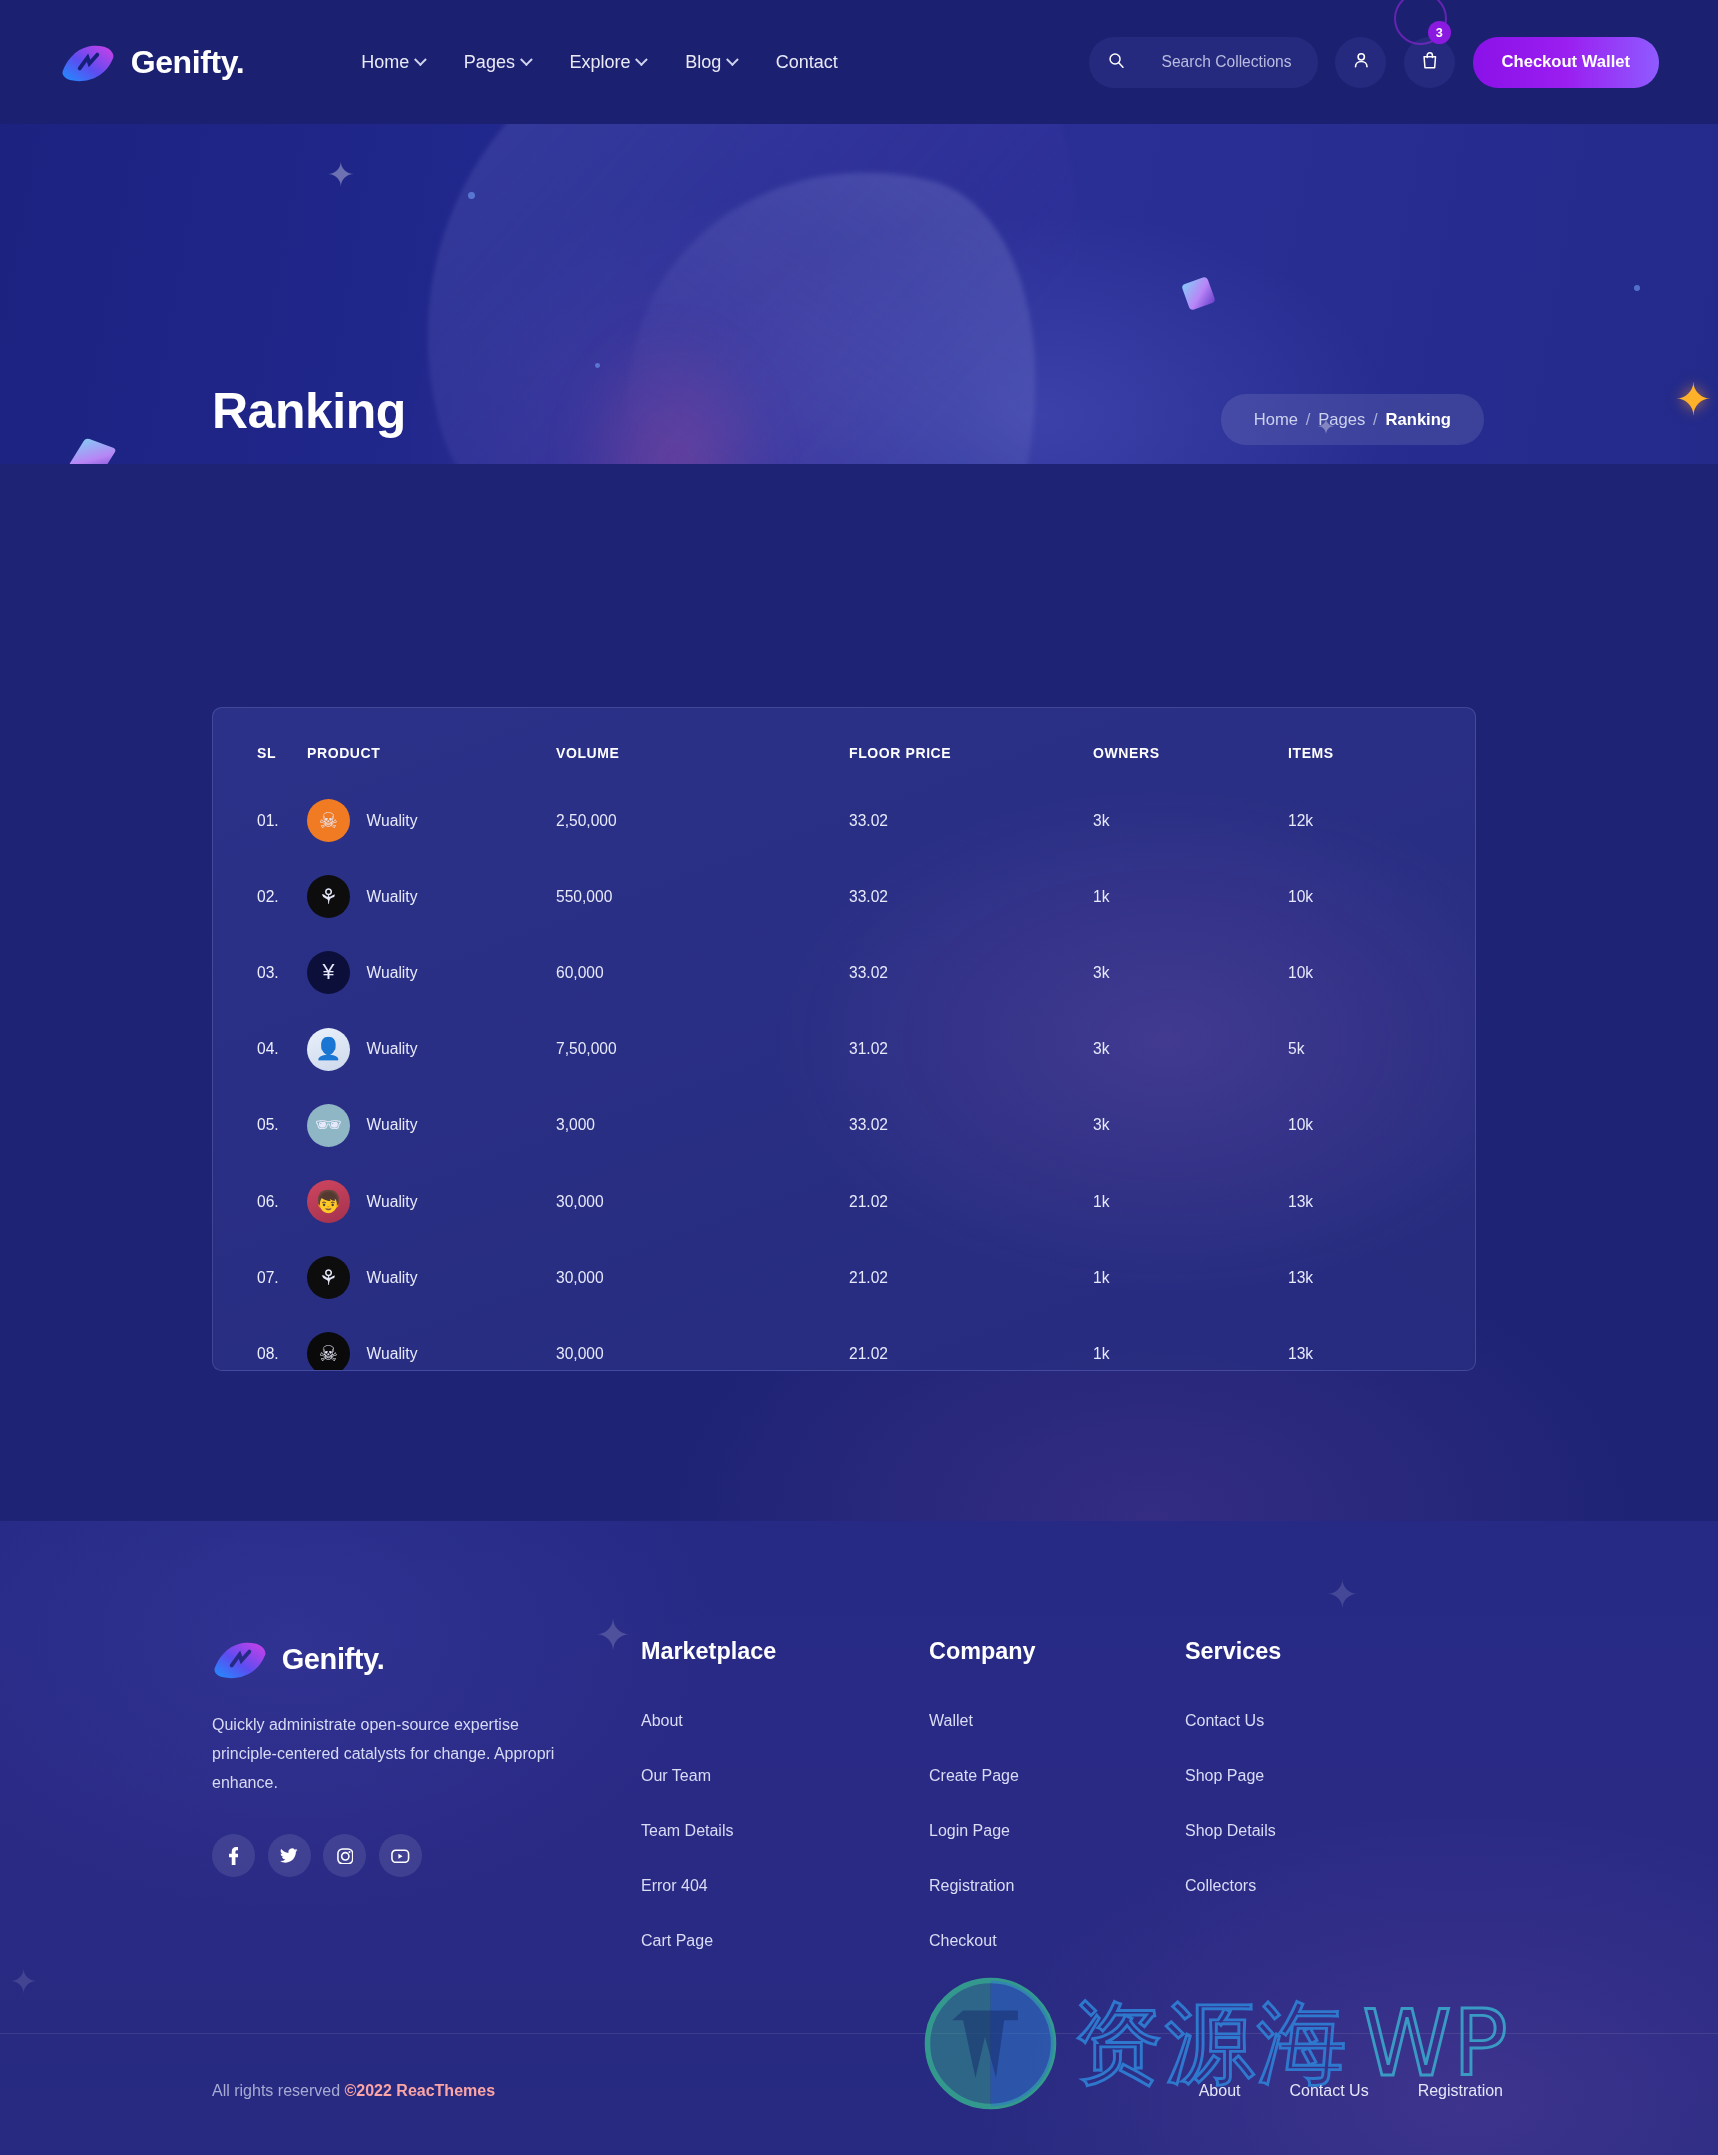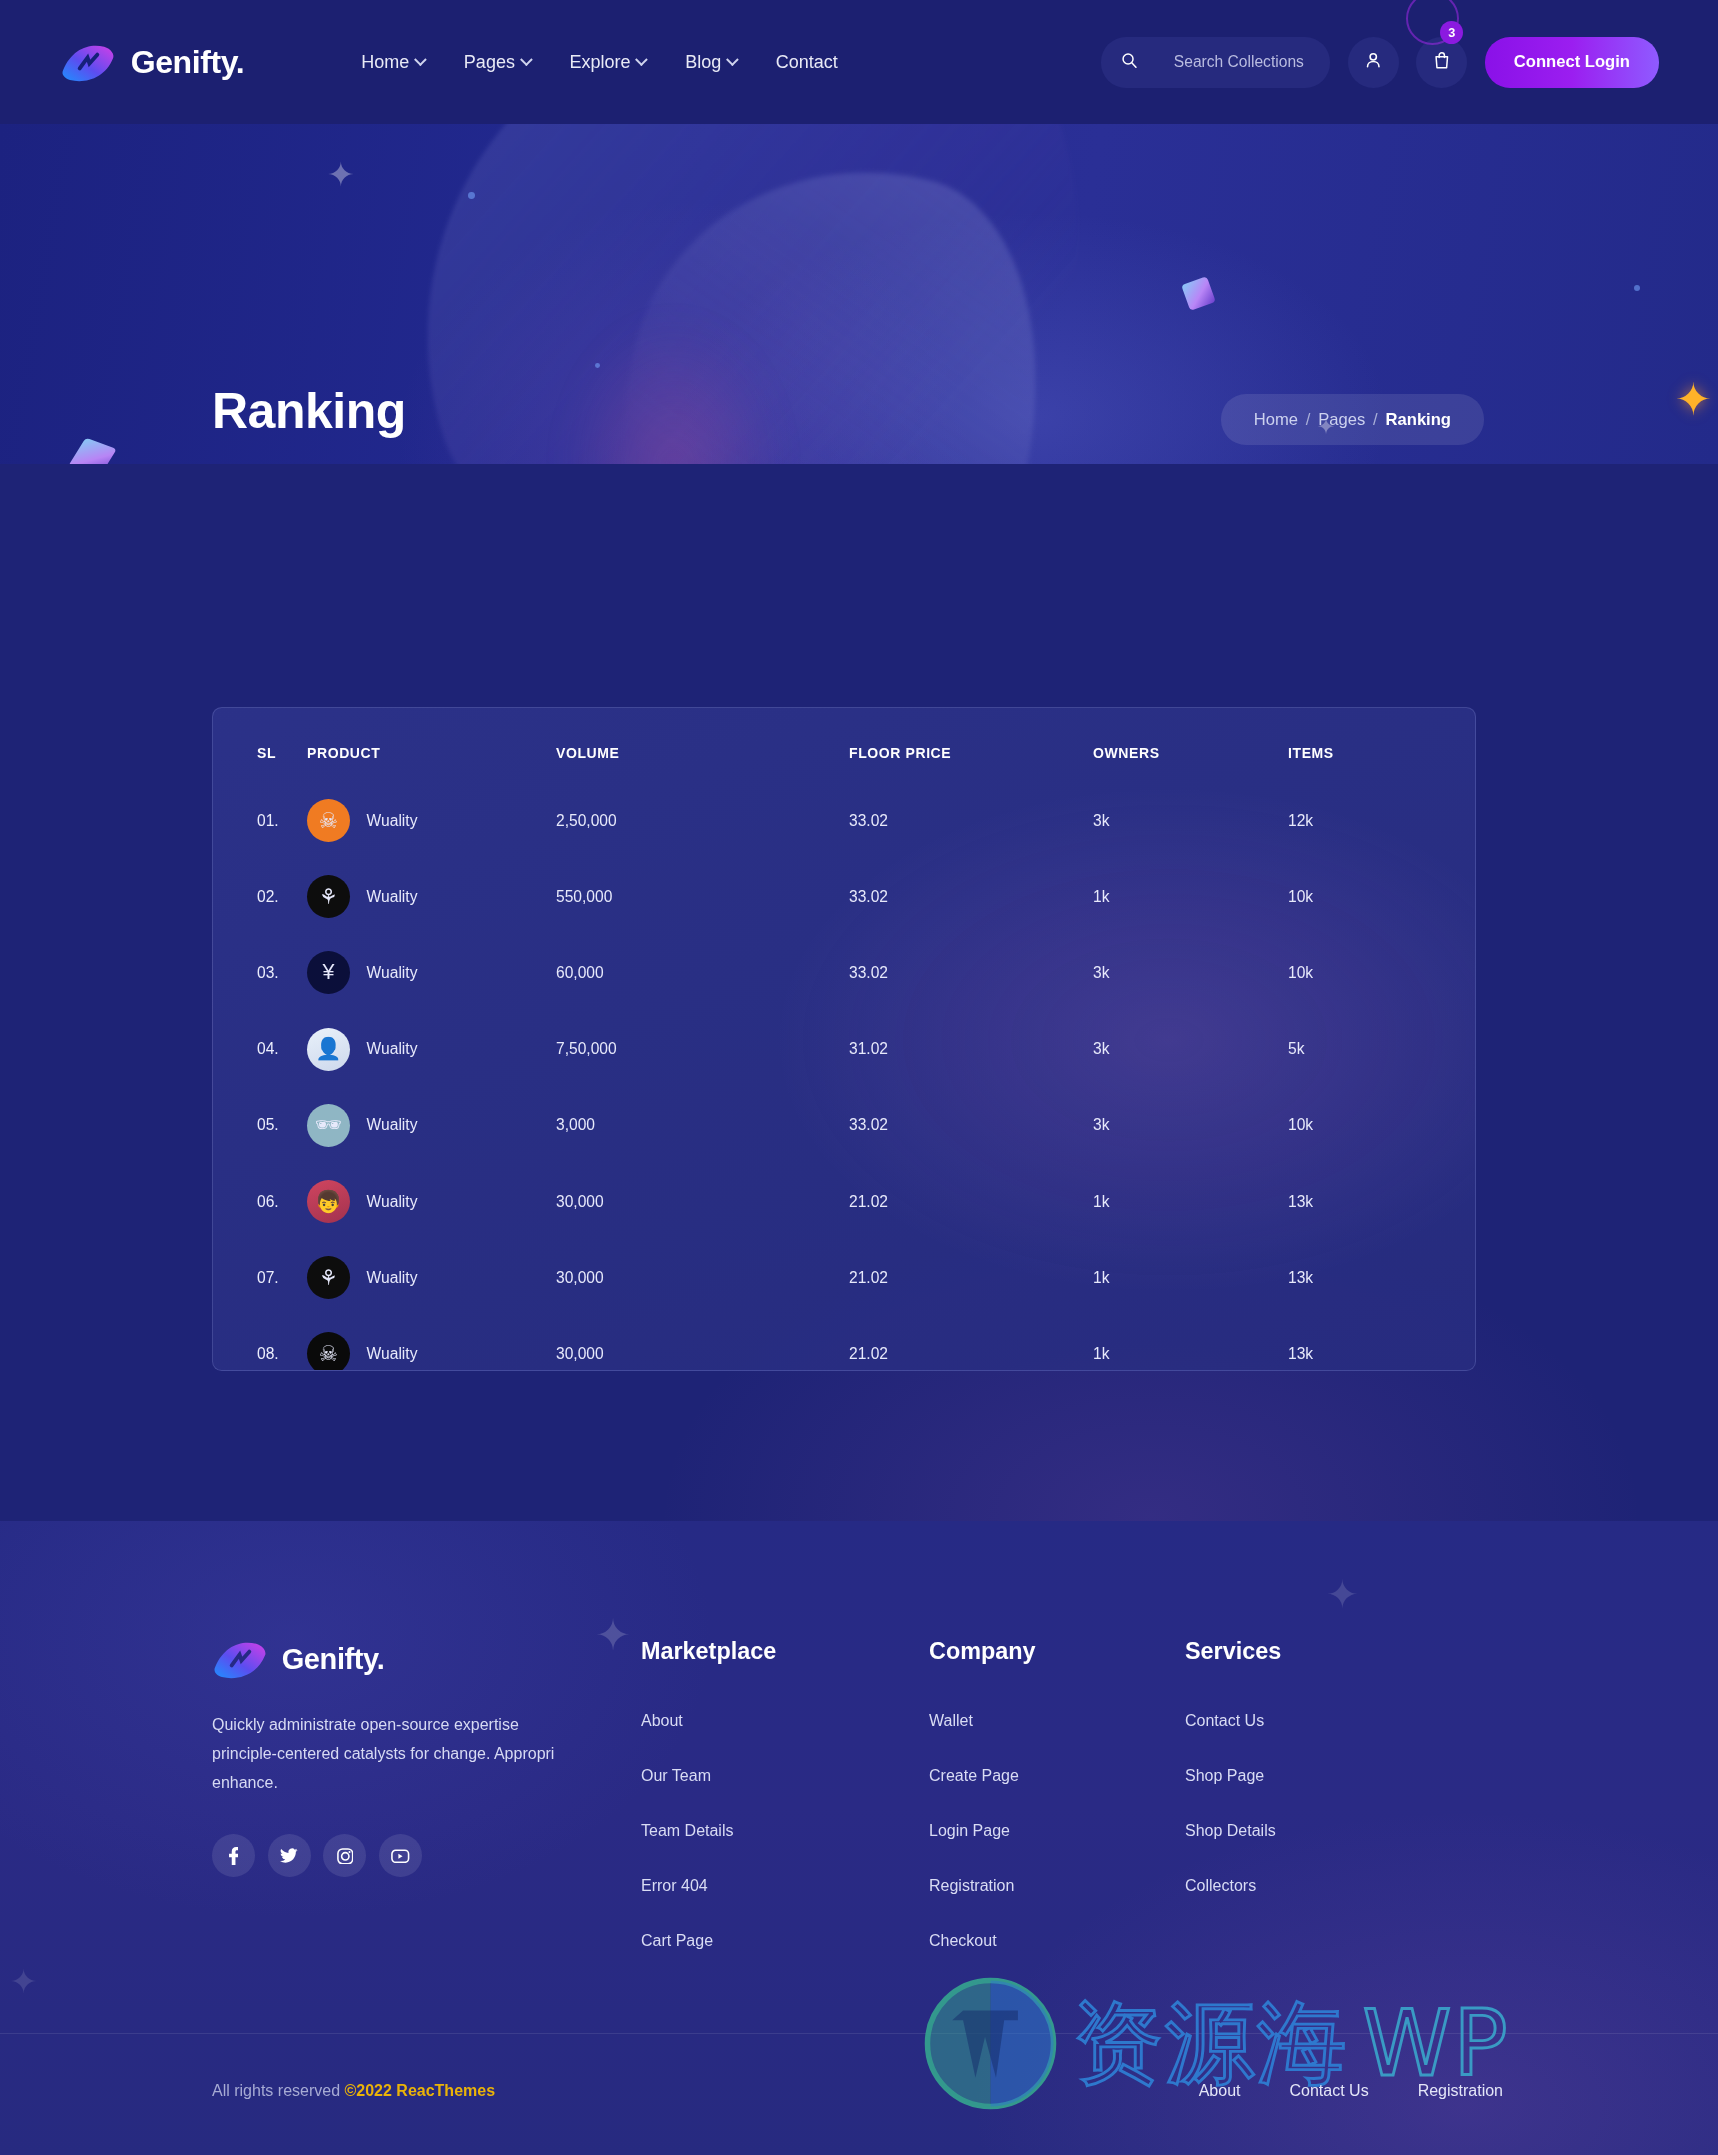--- a/index.html
+++ b/index.html
@@ -193,21 +193,21 @@
     display:flex; align-items:center; justify-content:center; cursor:pointer;
   }
   .f-col { width:288px; }
   .f-col.narrow { width:256px; }
   .f-title { font-size:23.4px; font-weight:700; margin-bottom:47px; color:#fff; }
   .f-link { font-size:16px; color:#d9dcf4; margin-bottom:37px; cursor:pointer; display:block; }
   .f-divider { position:absolute; left:0; top:512px; width:1718px; height:1px; background:rgba(255,255,255,.09); }
   .copy {
     position:absolute; left:212px; top:2082px; font-size:16px; color:#a7abd4; z-index:20;
   }
-  .copy b { color:#eab308; font-weight:700; }
+  .copy b { color:#fca5a5; font-weight:700; }
   .bottom-links {
     position:absolute; right:215px; top:2082px; display:flex; gap:49px; z-index:20;
     font-size:16px; color:#e4e6f8;
   }
   .bottom-links span { cursor:pointer; }
 
   
   .watermark {
     position:absolute; left:922px; top:1975px; display:flex; align-items:center; gap:13.7px;
     z-index:15; pointer-events:none; opacity:.92;
@@ -288,21 +288,21 @@
         <div class="glow-ring"></div>
         <span>
           <svg width="17.6" height="18.5" viewBox="0 0 20 21" fill="none">
             <path d="M3.5 6.5h13l-1 12.5h-11z" stroke="#fff" stroke-width="1.7" stroke-linejoin="round"></path>
             <path d="M7 7.5V5a3 3 0 0 1 6 0v2.5" stroke="#fff" stroke-width="1.7" stroke-linecap="round"></path>
           </svg>
         </span>
         <div class="cart-badge">3</div>
       </div>
 
-      <button class="connect-btn">Connect Login</button>
+      <button class="connect-btn">Checkout Wallet</button>
     </div>
   </div>
 
   <div class="hero">
     <div class="hero-swoosh"></div>
     <div class="hero-swoosh2"></div>
     <div class="hero-blob-pink"></div>
 
     <div class="gem g1"></div>
     <div class="gem g2"></div>

